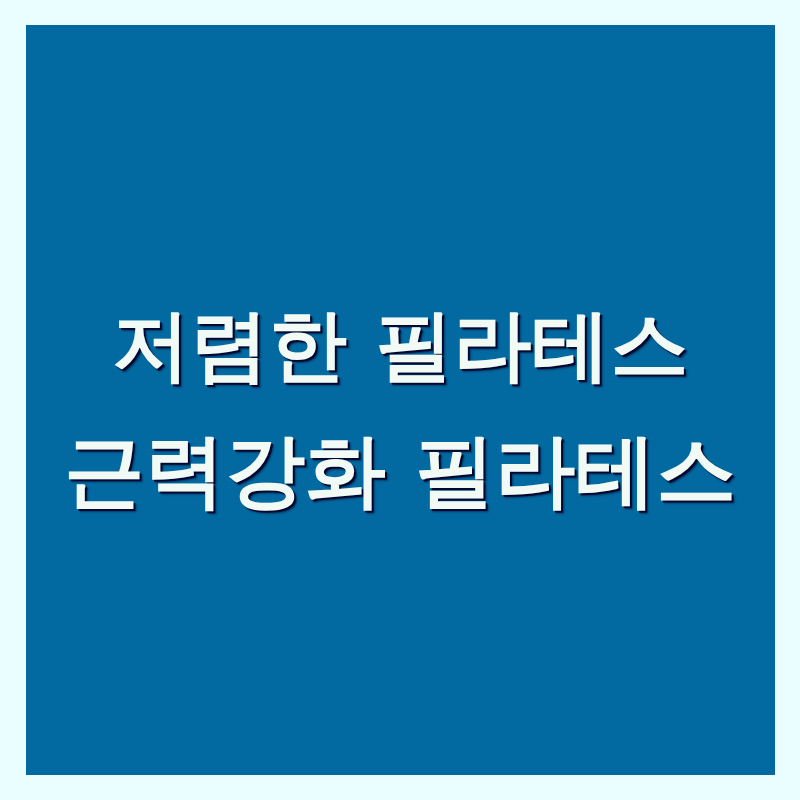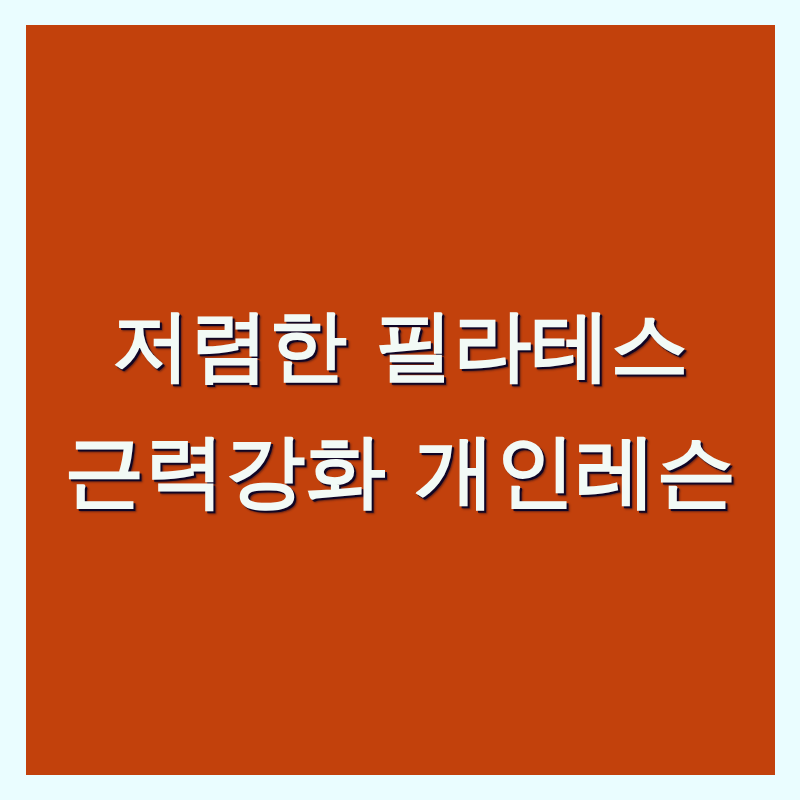--- a/index.html
+++ b/index.html
@@ -25,21 +25,21 @@
     box-sizing: border-box;
   }
 
   
   .banner-panel {
     position: absolute;
     left: 26px;
     top: 25px;
     width: 749px;
     height: 750px;
-    background: #c2410c;
+    background: #0369a1;
     box-sizing: border-box;
     display: flex;
     flex-direction: column;
     align-items: center;
     justify-content: center;
   }
 
   
   .headline-block {
     position: absolute;
@@ -72,19 +72,19 @@
 <body>
 
 <div class="canvas">
 
   <div class="banner-panel">
 
     <div class="headline-block">
 
       <span class="headline-line line-1">저렴한 필라테스</span>
 
-      <span class="headline-line line-2">근력강화 개인레슨</span>
+      <span class="headline-line line-2">근력강화 필라테스</span>
 
     </div>
 
   </div>
 
 </div>
 
 </body></html>

